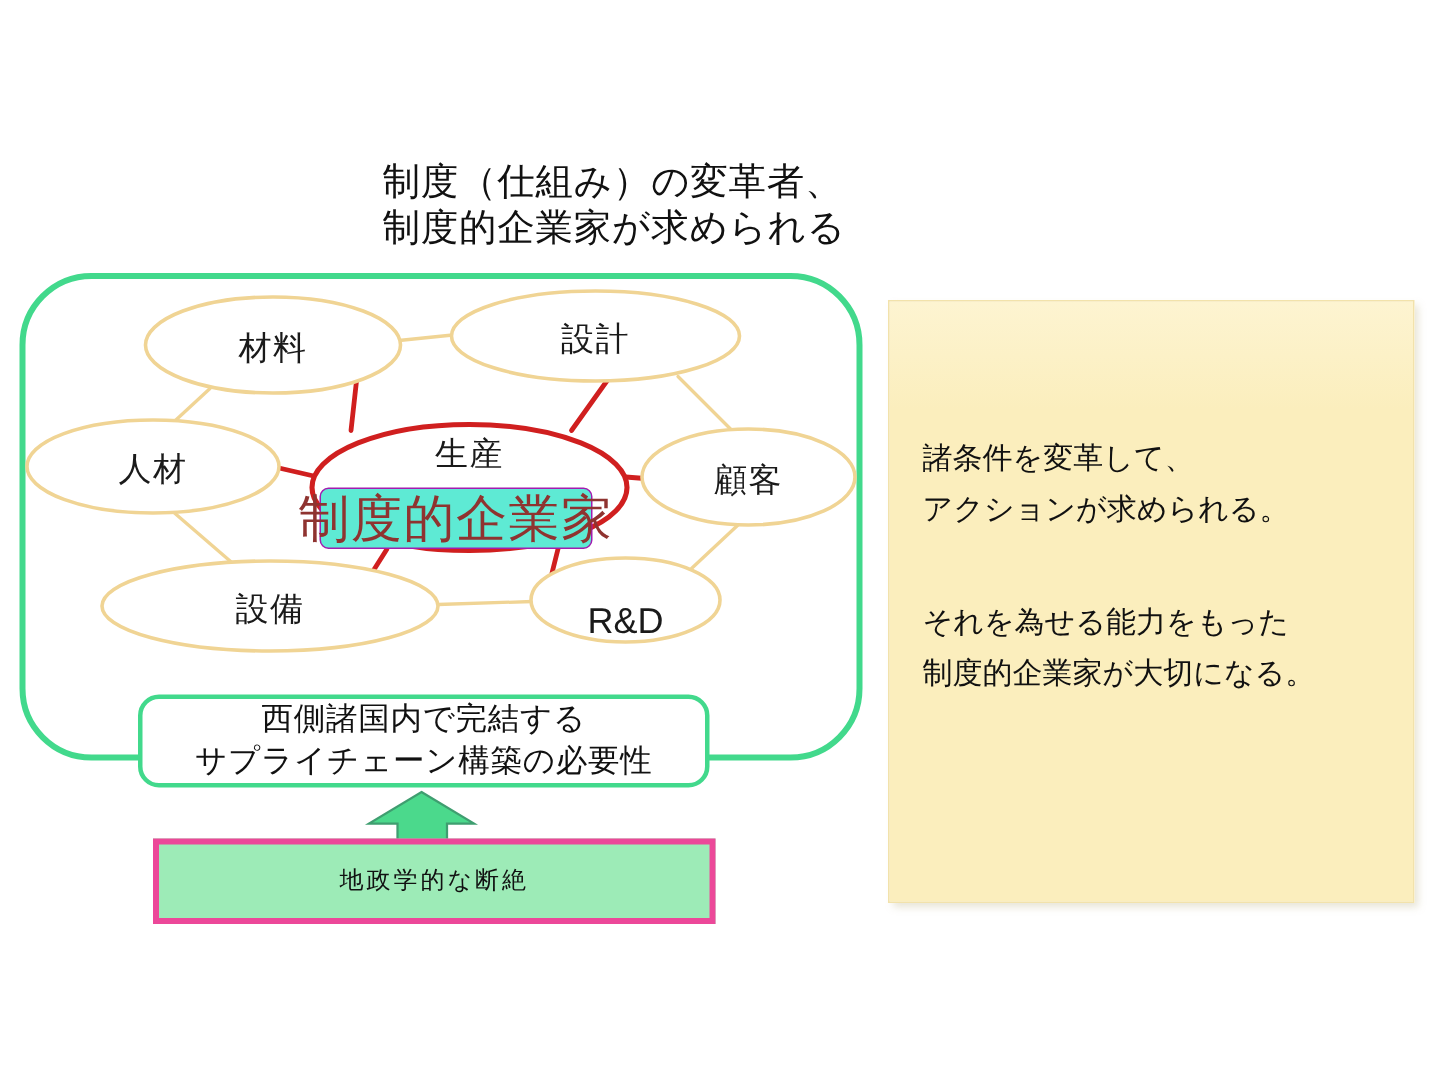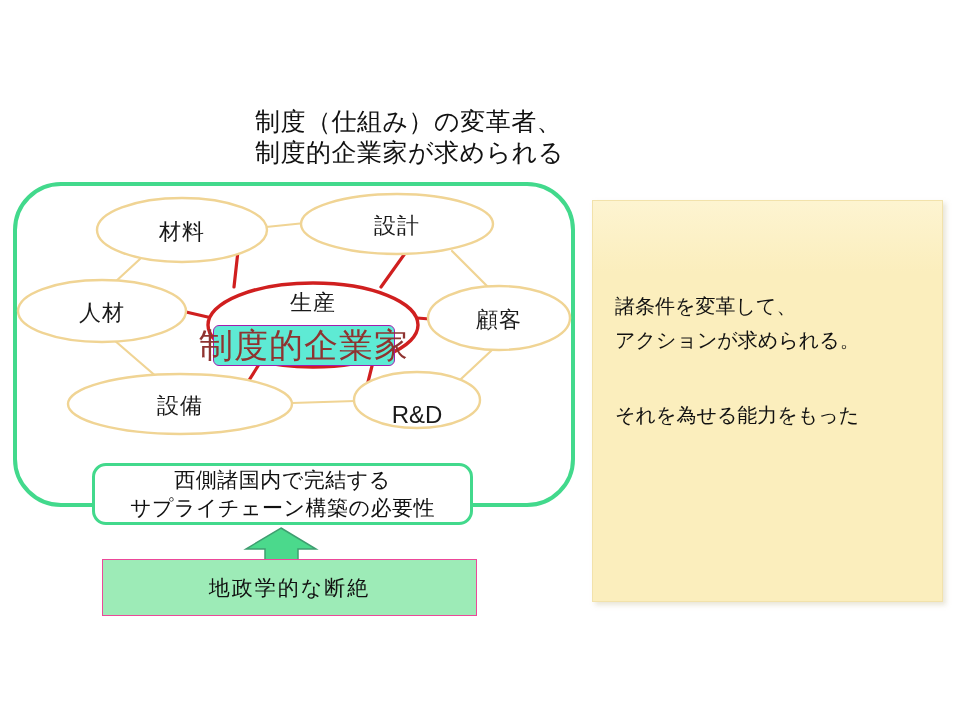--- a/index.html
+++ b/index.html
@@ -37,23 +37,23 @@
   
   .supplybox{
     left:92px;top:463px;width:381px;height:62px;box-sizing:border-box;
     background:#ffffff;border:3px solid #42d98c;border-radius:14px;
     display:flex;flex-direction:column;align-items:center;justify-content:center;
     font-size:21px;line-height:28px;color:#111;text-align:center;letter-spacing:0.5px;
   }
   
   .geobox{
     left:102px;top:559px;width:375px;height:57px;box-sizing:border-box;
-    background:#9debb7;border:1px solid #ec4899;
+    background:#9debb7;border:4px solid #ec4899;
     display:flex;align-items:center;justify-content:center;
-    font-size:21px;color:#111;letter-spacing:2px;
+    font-size:16px;color:#111;letter-spacing:2px;
   }
   
   .panel{
     left:592px;top:200px;width:351px;height:402px;box-sizing:border-box;
     background:linear-gradient(to bottom,#fdf4d1 0%,#fbeebd 18%,#fbeebd 100%);
     border:1px solid #f2e2ab;box-shadow:3px 3px 5px rgba(190,180,140,0.35);
     padding:88px 10px 0 10px;
   }
   .panel .line{font-size:20px;line-height:34px;color:#111;white-space:nowrap;margin-left:12px;}
   .panel .para2{margin-top:41px;}
@@ -119,14 +119,15 @@
 
 <div class="abs geobox">地政学的な断絶</div>
 
 <div class="abs panel">
   <div class="para1">
     <div class="line">諸条件を変革して、</div>
     <div class="line">アクションが求められる。</div>
   </div>
   <div class="para2">
     <div class="line">それを為せる能力をもった</div>
+    <div class="line">制度的企業家が大切になる。</div>
   </div>
 </div>
 
 </body></html>

